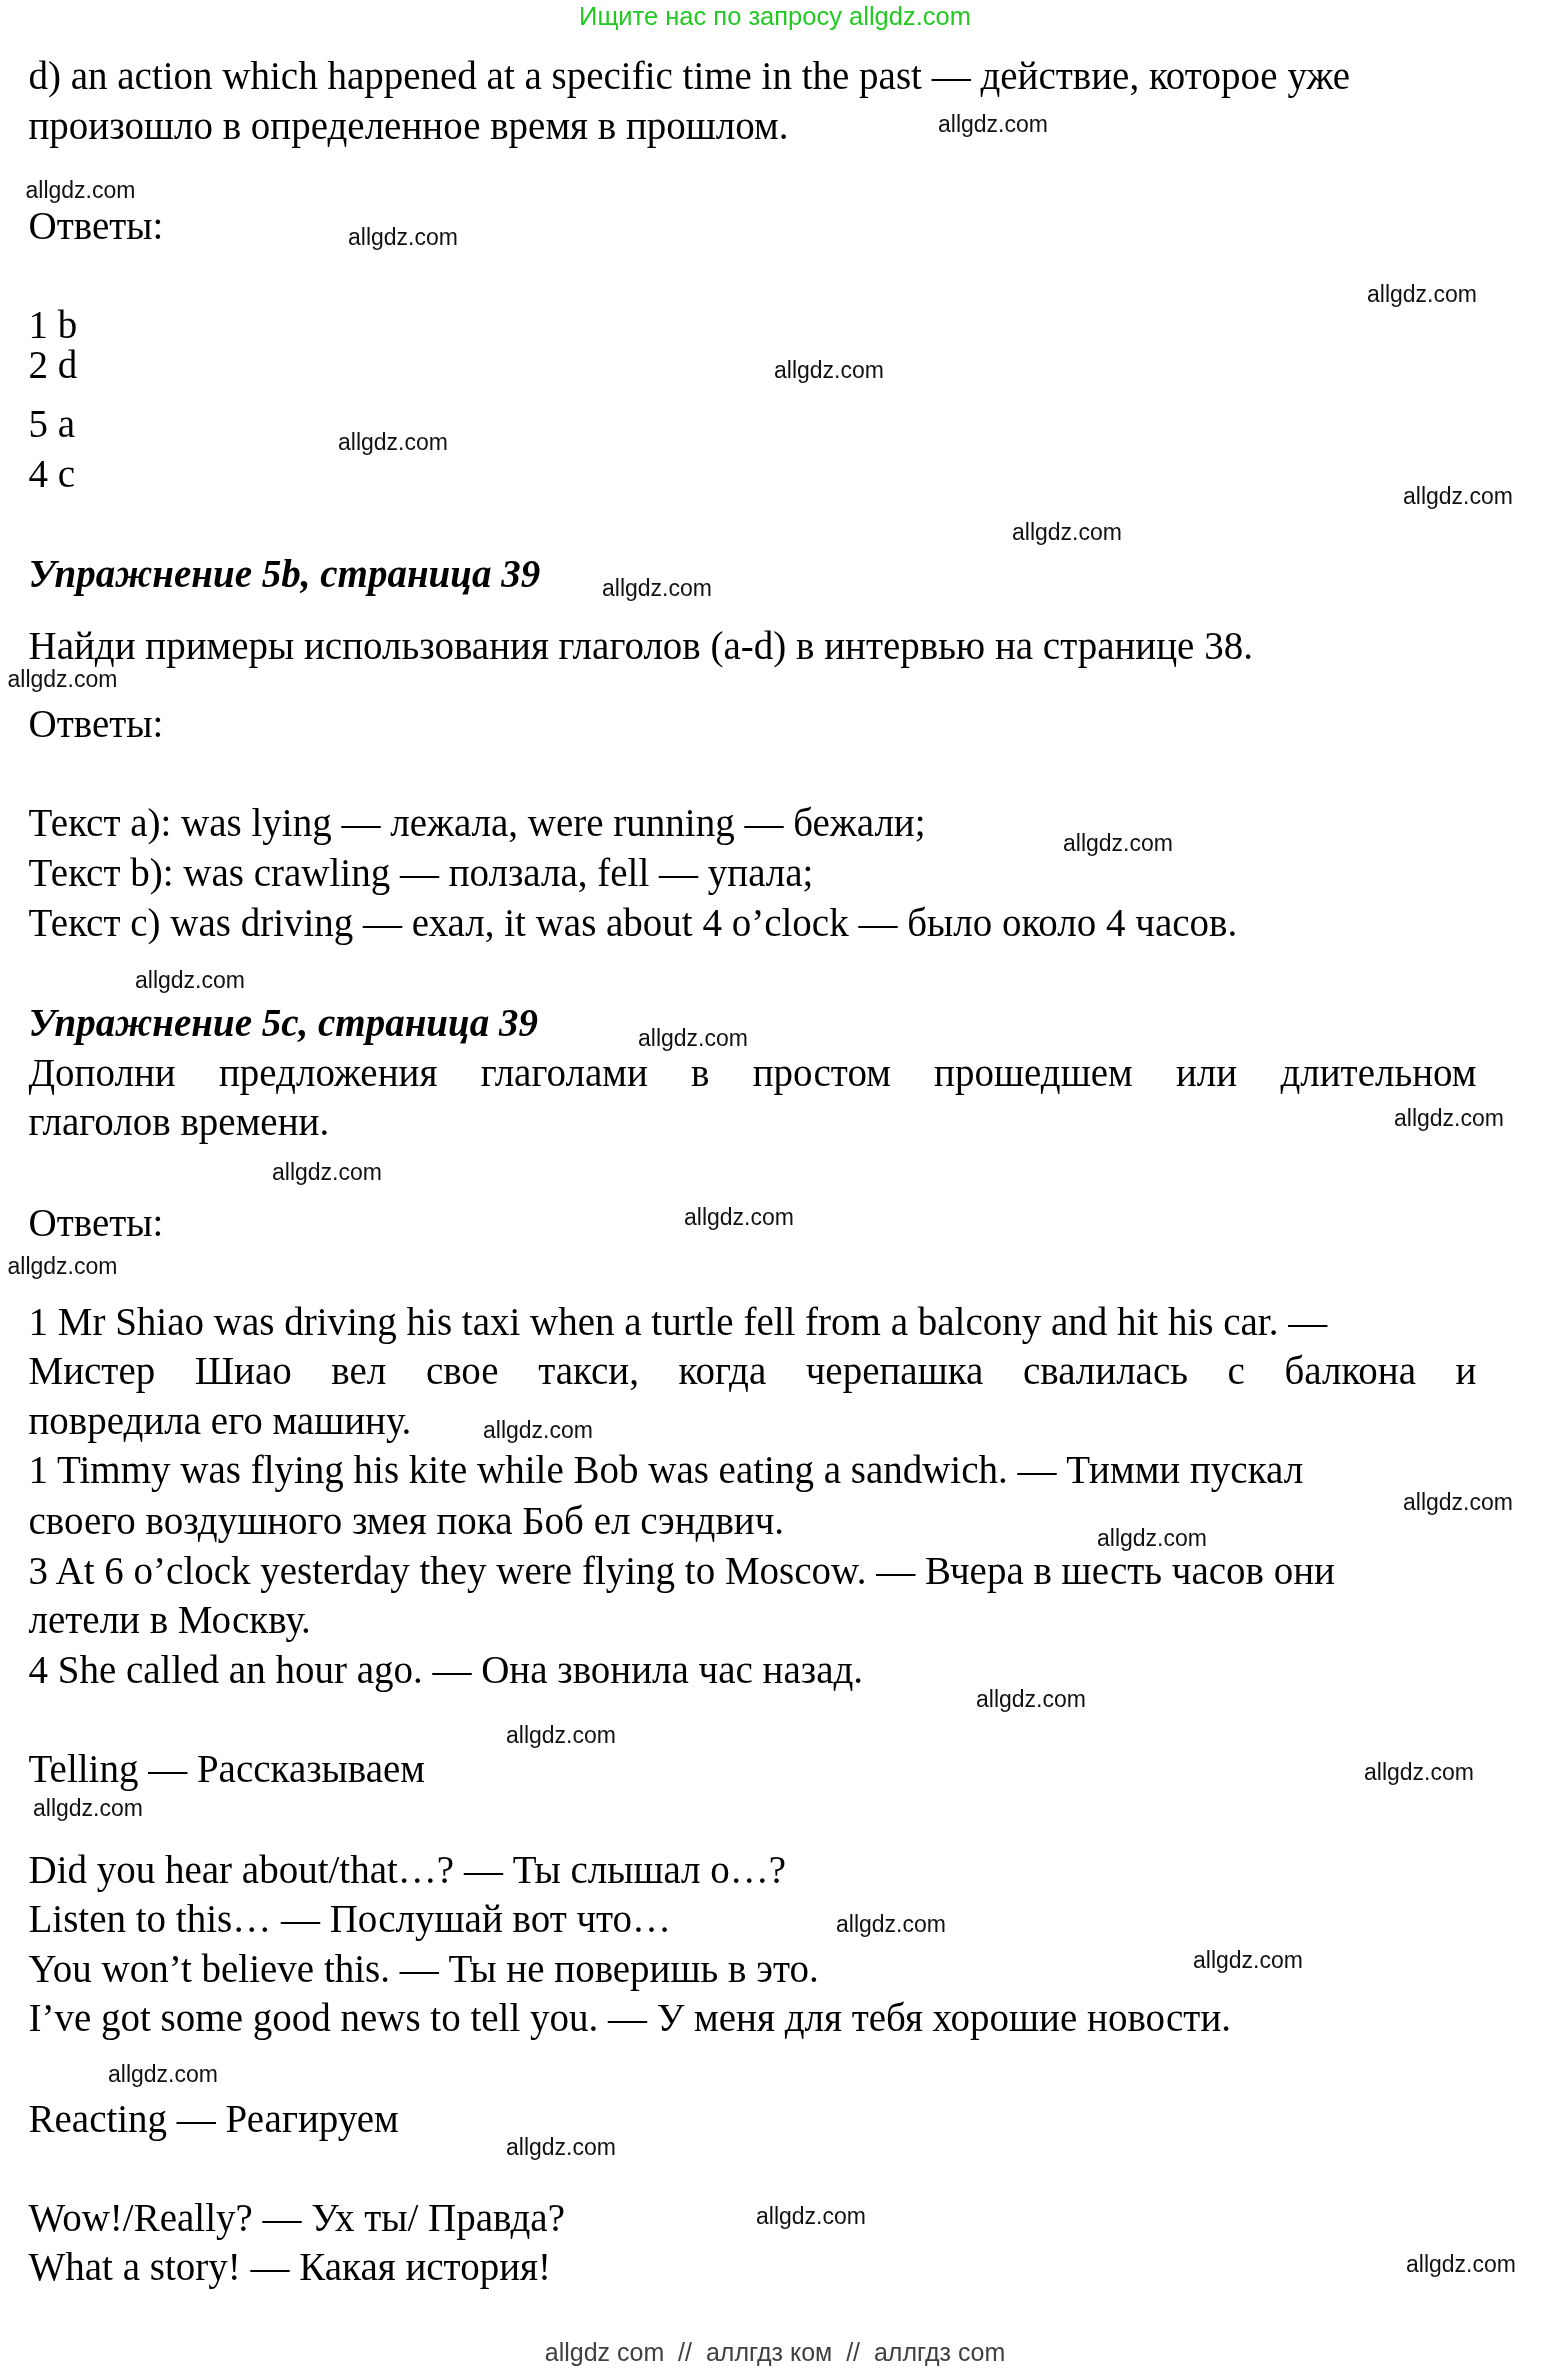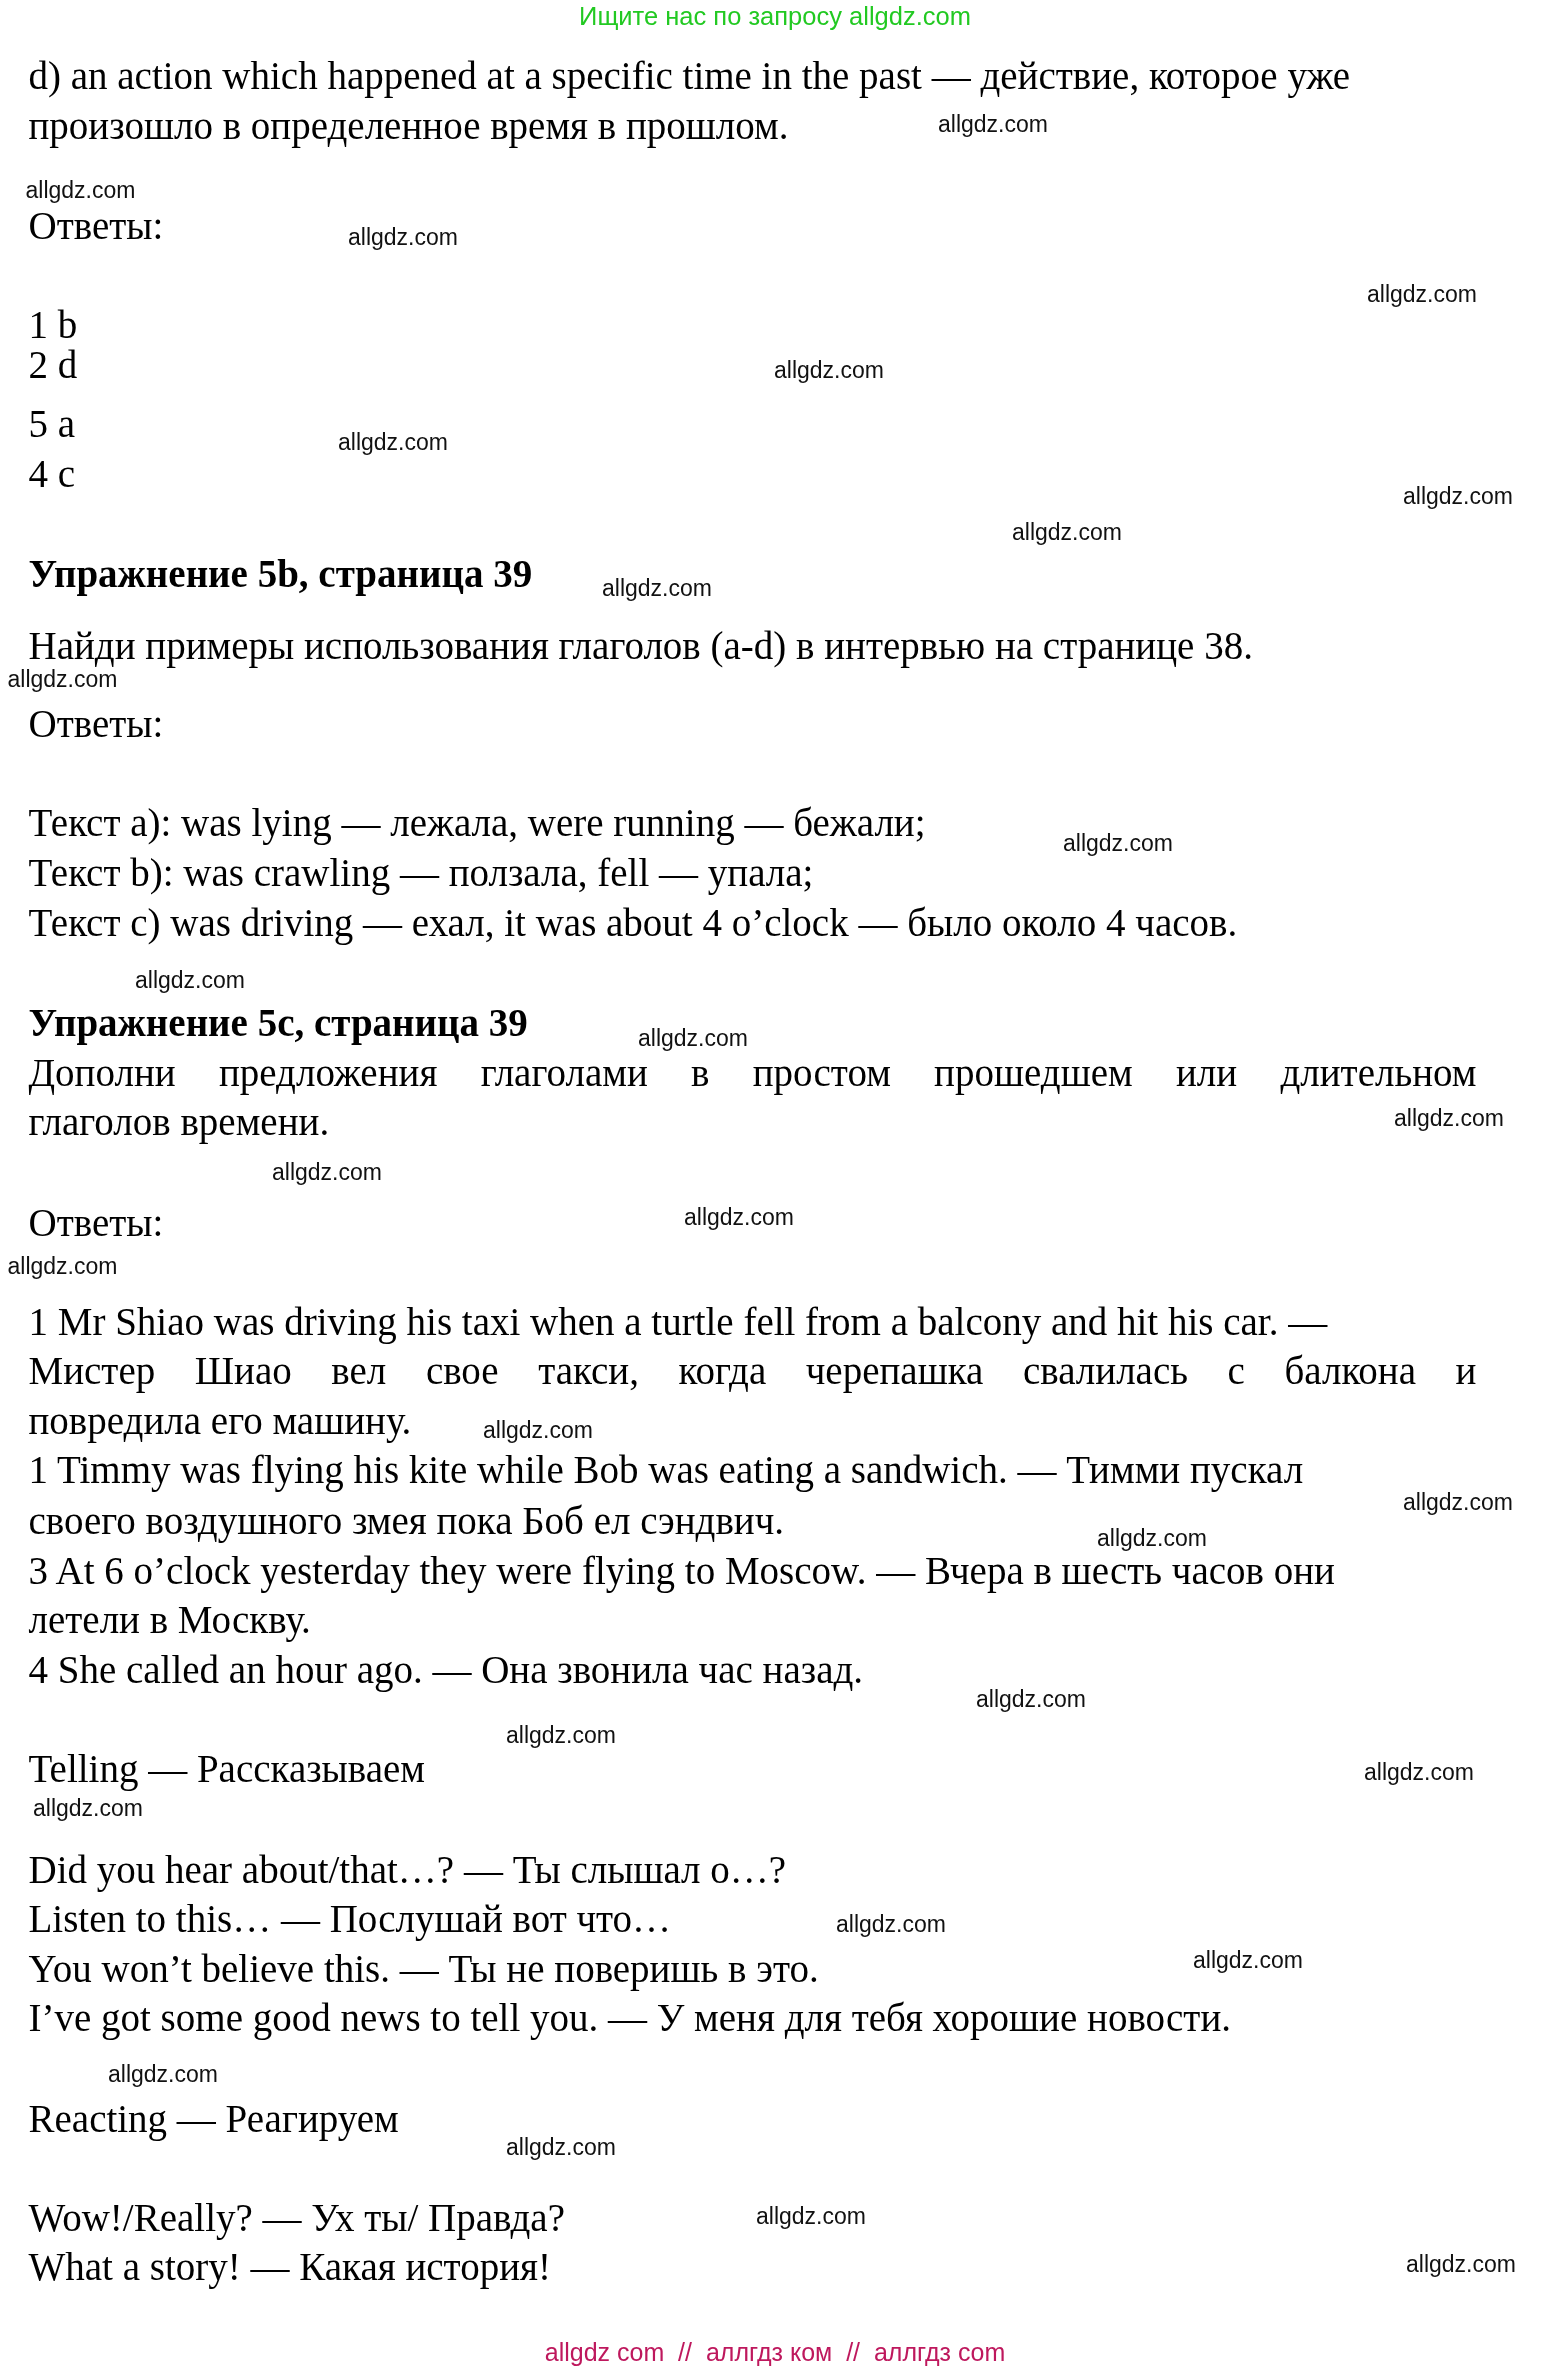--- a/index.html
+++ b/index.html
@@ -5,27 +5,27 @@
     html, body { margin: 0; padding: 0; background: #ffffff; }
     body { width: 1550px; height: 2377px; position: relative; overflow: hidden; }
     .header {
       position: absolute; left: 0; top: 0; width: 1550px; height: 33px;
       text-align: center; font-family: "Liberation Sans", sans-serif;
       font-size: 25.5px; line-height: 33px; color: #22c922;
     }
     .footer {
       position: absolute; left: 0; top: 2334px; width: 1550px; height: 36px;
       text-align: center; font-family: "Liberation Sans", sans-serif;
-      font-size: 25px; line-height: 36px; color: #be185d; white-space: pre;
+      font-size: 25px; line-height: 36px; color: #404040; white-space: pre;
     }
     .line {
       position: absolute; left: 28.5px; font-family: "Liberation Serif", serif;
       font-size: 39px; line-height: 50px; color: #000; white-space: nowrap;
     }
-    .line.bold { font-weight: bold; }
+    .line.bold { font-weight: bold; font-style: italic; }
     .line.justify { width: 1448px; text-align: justify; text-align-last: justify; white-space: normal; }
     .wm {
       position: absolute; font-family: "Liberation Sans", sans-serif;
       font-size: 23px; line-height: 27px; color: #111; white-space: nowrap;
     }
   </style>
 </head>
 <body>
 
 <div class="header">Ищите нас по запросу allgdz.com</div>

